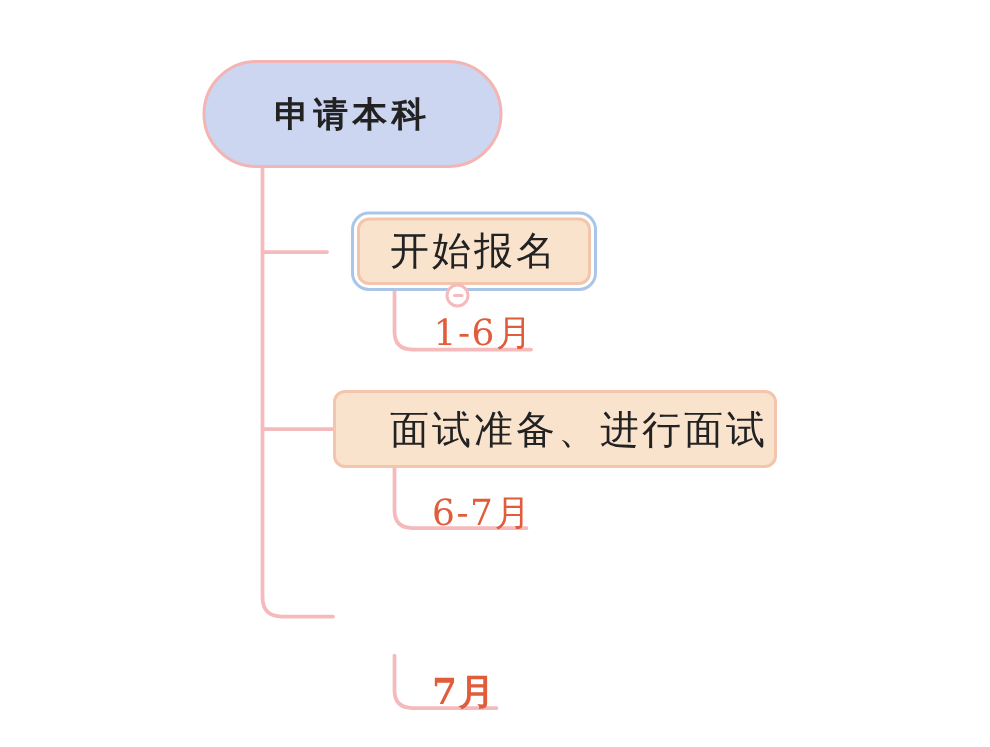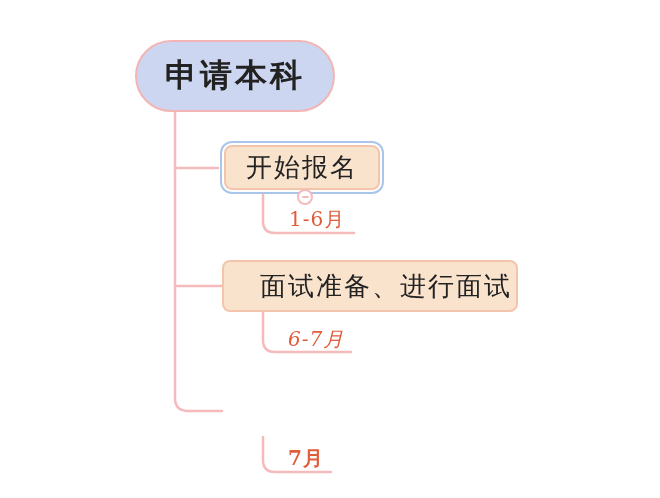--- a/index.html
+++ b/index.html
@@ -18,32 +18,32 @@
   .topic{
     position:absolute; z-index:2; box-sizing:border-box;
     display:flex; align-items:center; justify-content:center;
     background:var(--topic-fill); border:2px solid var(--topic-border);
     border-radius:8px; color:var(--text); font-size:26px;
     letter-spacing:2px; white-space:nowrap; cursor:default;
   }
   .topic.root{
     left:135px; top:40px; width:200px; height:72px;
     background:var(--root-fill); border:2px solid var(--root-border);
-    border-radius:36px; font-size:32px; font-weight:bold; letter-spacing:3px;
+    border-radius:36px; font-size:23px; font-weight:bold; letter-spacing:3px;
   }
-  .topic.t1{left:224px; top:145px; width:156px; height:45px;
+  .topic.t1{left:238px; top:145px; width:156px; height:45px;
     box-shadow:0 0 0 2px #ffffff, 0 0 0 4px var(--selection-outline);}
   .topic.t2{left:222px; top:260px; width:296px; height:52px;padding-left:32px;}
   .topic.t3{left:222px; top:387px; width:315px; height:50px;}
   .date{
     position:absolute; z-index:2; color:var(--date-text);
-    font-size:20px; letter-spacing:1px; white-space:nowrap;
+    font-size:24px; letter-spacing:1px; white-space:nowrap;
   }
   .date.d1{left:289px; top:206px;}
-  .date.d2{left:288px; top:326px;font-style:italic;}
+  .date.d2{left:288px; top:326px;}
   .date.d3{left:288px; top:445px;font-weight:bold;}
   .collapse{
     position:absolute; z-index:3; left:297px; top:189px;
     width:16px; height:16px; box-sizing:border-box;
     background:#ffffff; border:2px solid var(--connector);
     border-radius:50%; display:flex; align-items:center; justify-content:center;
     cursor:pointer;
   }
   .collapse .dash{
     width:7px; height:2px; background:var(--connector); border-radius:1px;

